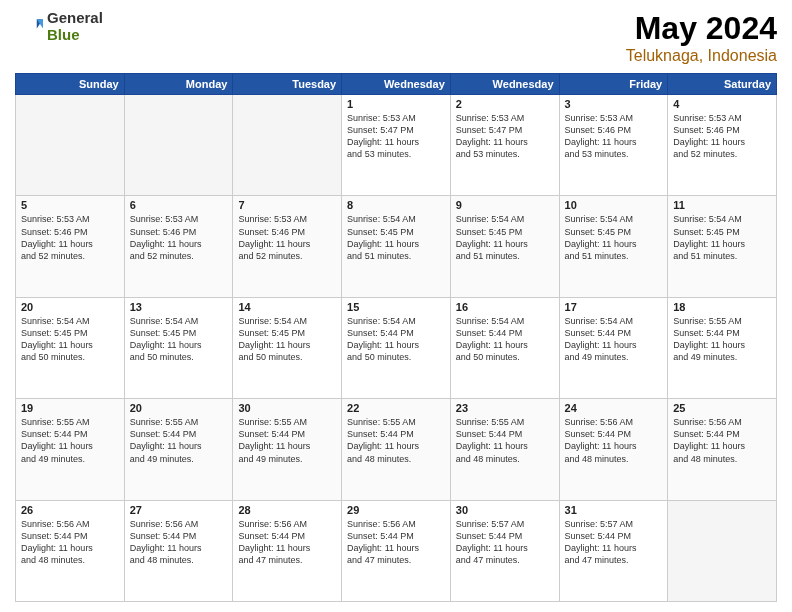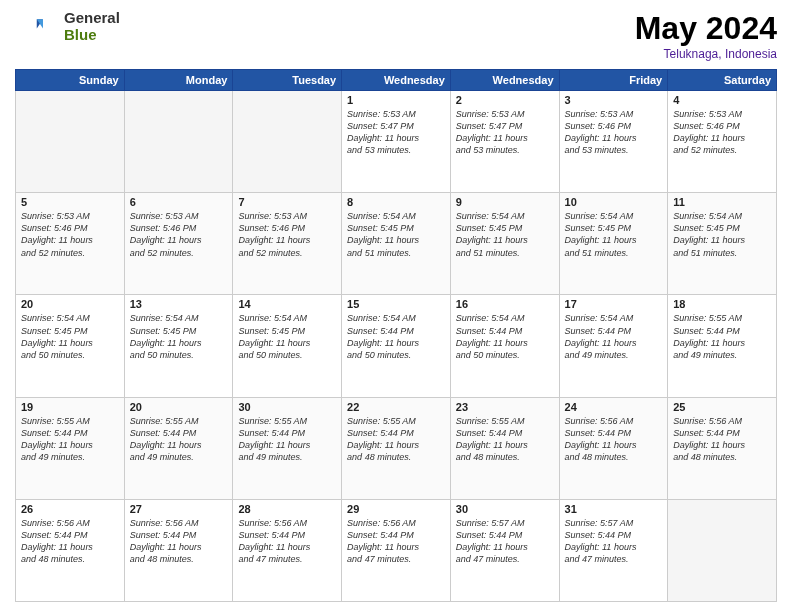--- a/index.html
+++ b/index.html
@@ -25,21 +25,20 @@
     }
     .logo {
       display: flex;
       align-items: center;
       gap: 4px;
     }
     .logo-text {
       display: flex;
       flex-direction: column;
       line-height: 1.1;
-      margin-left: 17px;
     }
     .logo-general {
       font-size: 15px;
       font-weight: bold;
       color: #333;
     }
     .logo-blue {
       font-size: 15px;
       font-weight: bold;
       color: #4d7c0f;
@@ -50,22 +49,22 @@
     }
     .title-block {
       text-align: right;
     }
     .title-month {
       font-size: 32px;
       font-weight: bold;
       color: #000000;
     }
     .title-location {
-      font-size: 12px;
-      color: #4c1d95;
+      font-size: 16px;
+      color: #a16207;
     }
     .calendar {
       flex: 1;
       border: 1px solid #ccc;
       border-collapse: collapse;
       width: 100%;
       table-layout: fixed;
     }
     .calendar th {
       background: #2255a4;
@@ -95,21 +94,20 @@
       font-size: 11px;
       font-weight: bold;
       color: #222;
       display: block;
       margin-bottom: 2px;
     }
     .cell-text {
       font-size: 9px;
       line-height: 1.35;
       color: #333;
-      font-style: italic;
     }
   </style>
 </head>
 <body>
 
 <div class="page">
   <div class="header">
     <div class="logo">
       <svg class="logo-icon" viewBox="0 0 36 36">
         <polygon points="28,8 36,8 28,20" fill="#2255a4"></polygon>

